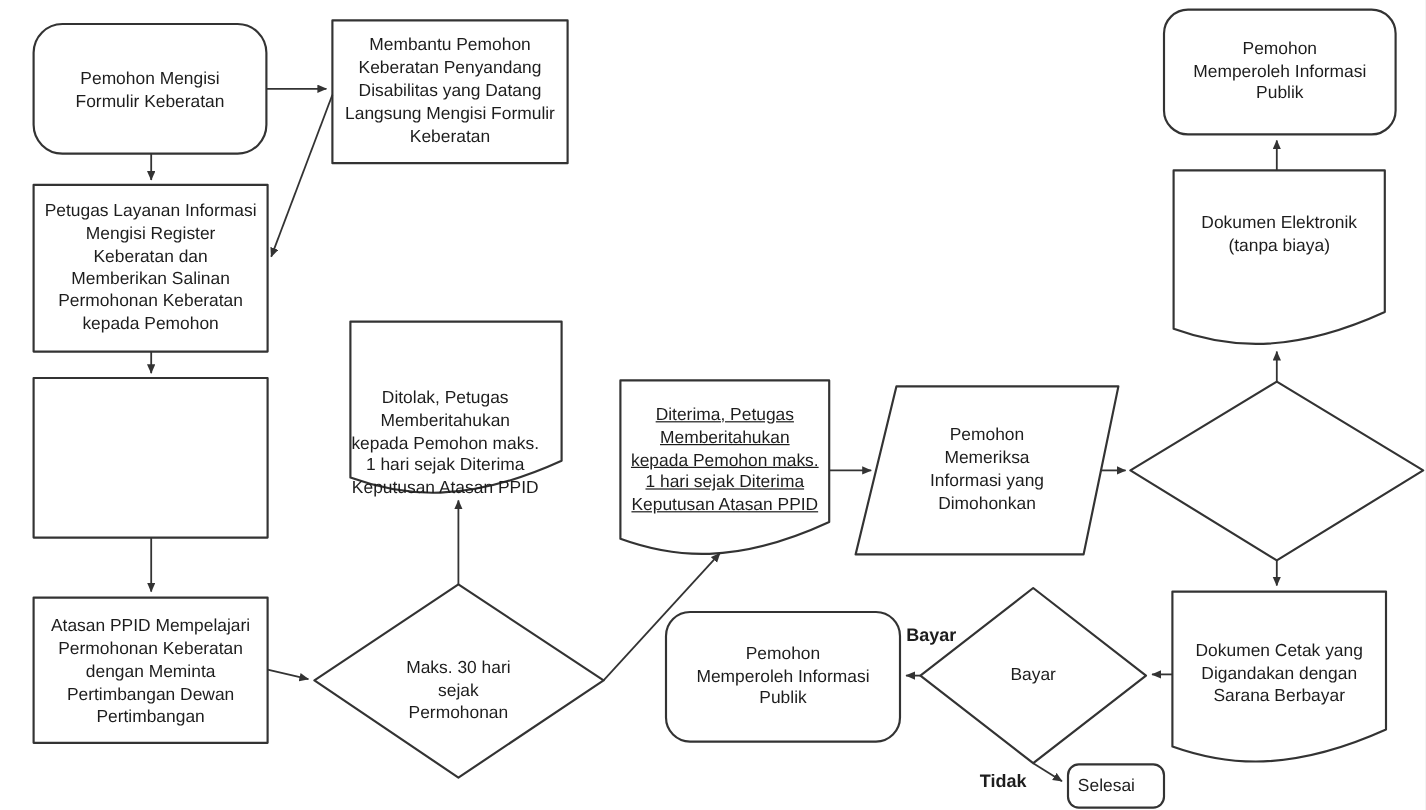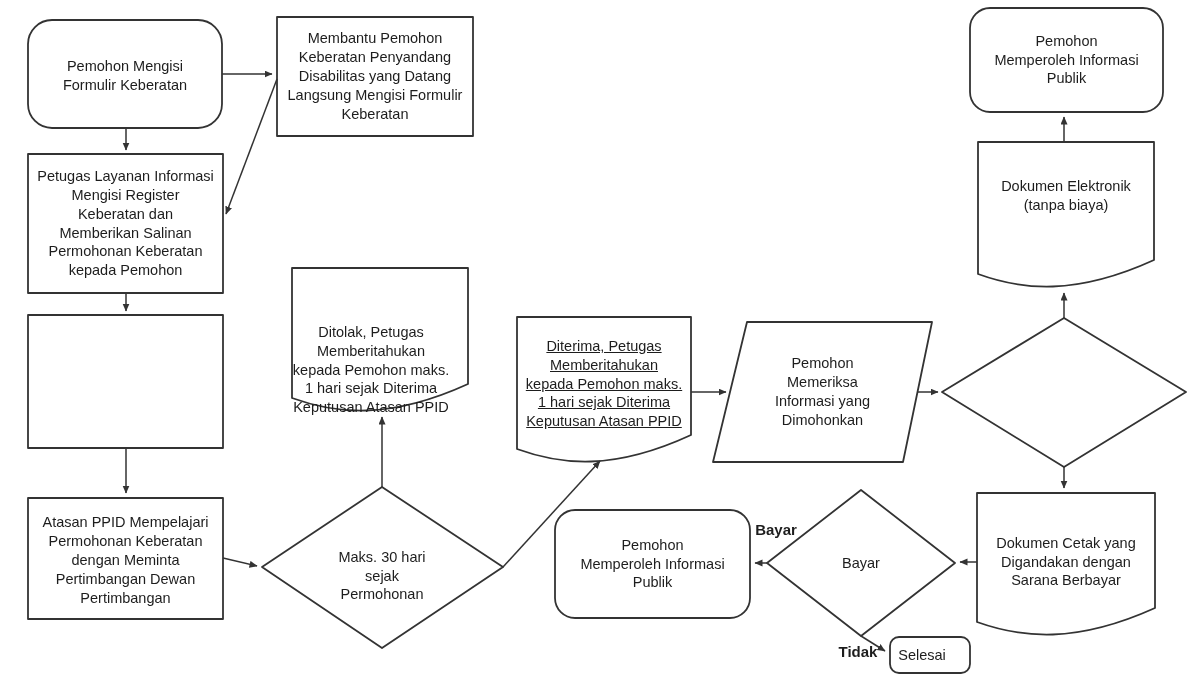--- a/index.html
+++ b/index.html
@@ -139,15 +139,15 @@
 Sarana Berbayar</div>
   <div class="lbl" style="left:978px;top:146px;width:176px;height:100px;">Dokumen Elektronik
 (tanpa biaya)</div>
   <div class="lbl" style="left:811px;top:549px;width:100px;height:28px;">Bayar</div>
   <div class="lbl" style="left:555px;top:510px;width:195px;height:108px;">Pemohon
 Memperoleh Informasi
 Publik</div>
   <div class="lbl" style="left:890px;top:637px;width:64px;height:36px;">Selesai</div>
 
   <div class="edge-lbl" style="left:744px;top:518px;width:64px;height:22px;">Bayar</div>
-  <div class="edge-lbl" style="left:830px;top:641px;width:56px;height:20px;">Tidak</div>
+  <div class="edge-lbl" style="left:808px;top:641px;width:56px;height:20px;">Tidak</div>
 
 </div>
 
 </body></html>

